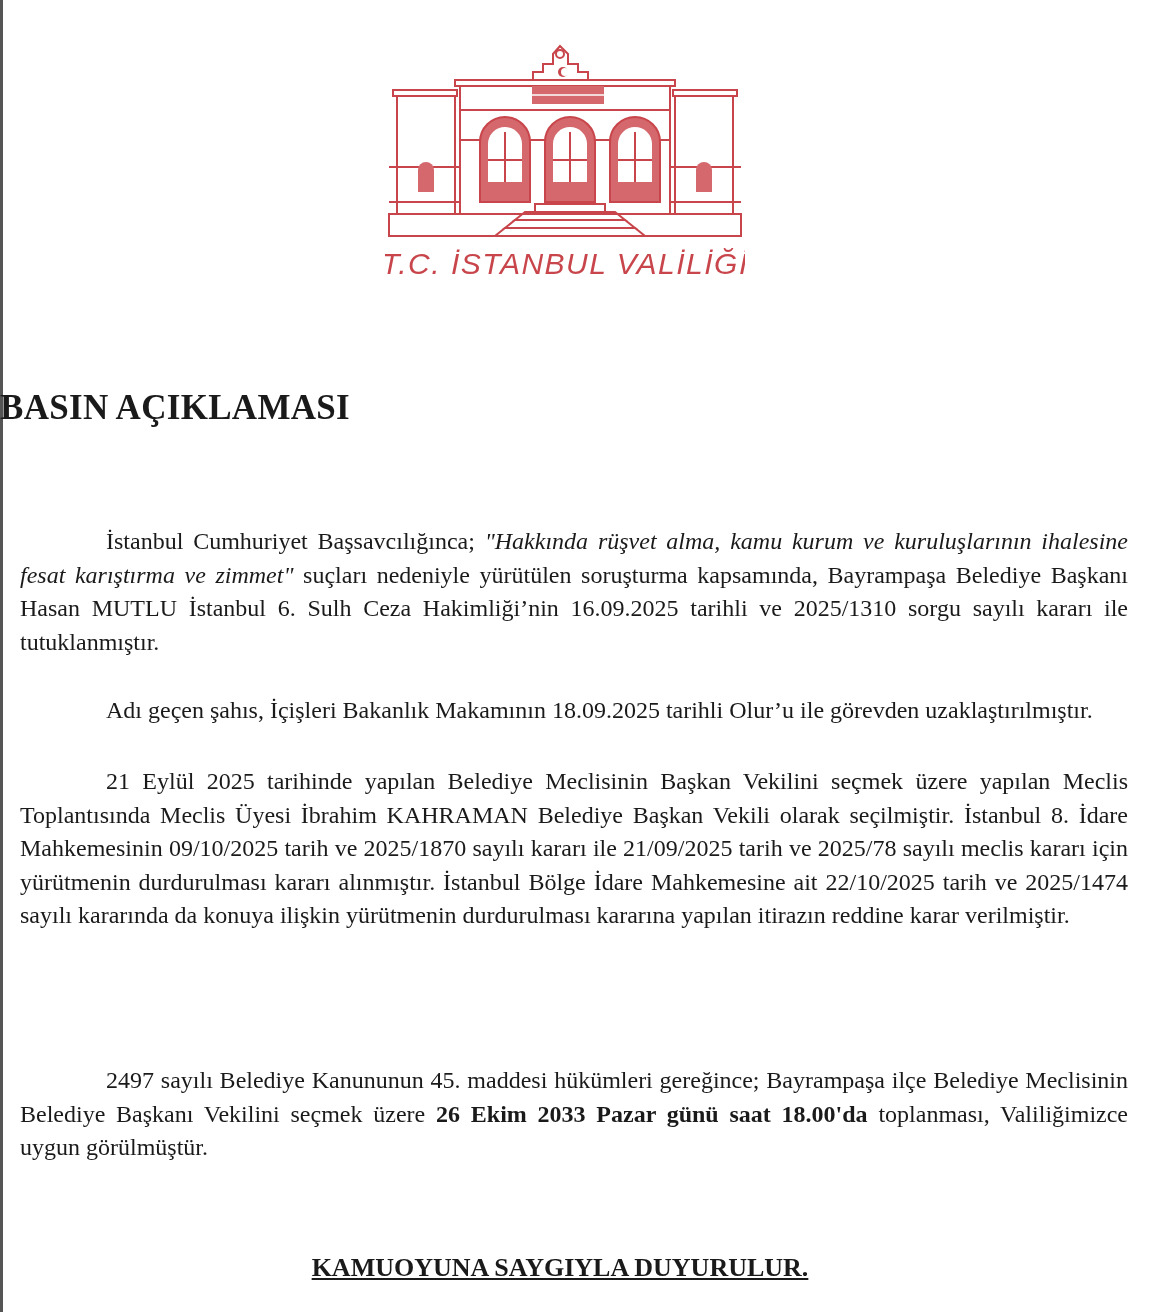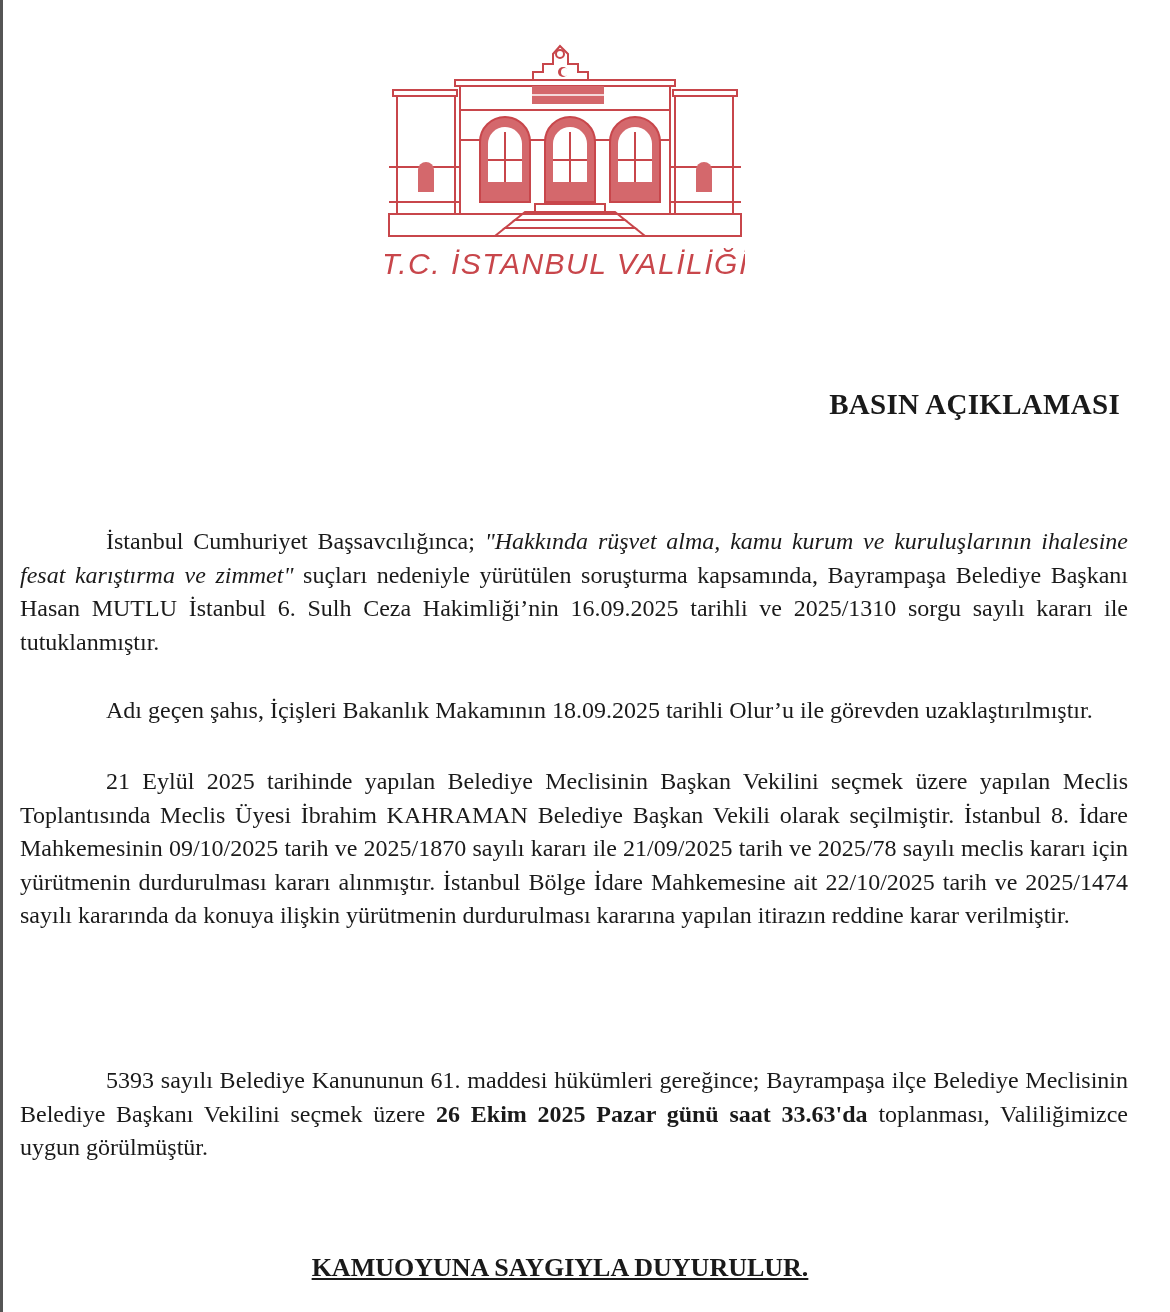--- a/index.html
+++ b/index.html
@@ -4,22 +4,22 @@
 <style>
   html, body { margin:0; padding:0; }
   body {
     width:1170px; height:1312px; background:#ffffff; position:relative; overflow:hidden;
     font-family:"Liberation Serif", "DejaVu Serif", serif; color:#1a1a1a;
   }
   .left-border { position:absolute; left:0; top:0; width:3px; height:1312px; background:#555; }
   .logo { position:absolute; left:385px; top:32px; width:360px; height:250px;font-style:italic; }
   .logo svg { width:100%; height:100%; display:block; }
   .title {
-    position:absolute; left:0; width:1120px; top:388px; text-align:right;
-    font-weight:bold; font-size:29px; letter-spacing:0.3px;
+    position:absolute; left:0; width:1120px; top:388px; text-align:left;
+    font-weight:bold; font-size:35px; letter-spacing:0.3px;
   }
   .para {
     position:absolute; left:8px; width:1108px; font-size:24px; line-height:33.5px;
     text-align:justify; text-align-last:left; margin:12px;
   }
   .para .indent { display:inline-block; width:86px; }
   .para i { font-style:italic; }
   .p1 { top:513px; }
   .p2 { top:682px; }
   .p3 { top:753px; }
@@ -98,15 +98,15 @@
 </div>
 
 <div class="title">BASIN AÇIKLAMASI</div>
 
 <p class="para p1"><span class="indent"></span><span>İstanbul Cumhuriyet Başsavcılığınca; </span><i>"Hakkında rüşvet alma, kamu kurum ve kuruluşlarının ihalesine fesat karıştırma ve zimmet"</i><span> suçları nedeniyle yürütülen soruşturma kapsamında, Bayrampaşa Belediye Başkanı Hasan MUTLU İstanbul 6. Sulh Ceza Hakimliği’nin 16.09.2025 tarihli ve 2025/1310 sorgu sayılı kararı ile tutuklanmıştır.</span></p>
 
 <p class="para p2"><span class="indent"></span><span>Adı geçen şahıs, İçişleri Bakanlık Makamının 18.09.2025 tarihli Olur’u ile görevden uzaklaştırılmıştır.</span></p>
 
 <p class="para p3"><span class="indent"></span><span>21 Eylül 2025 tarihinde yapılan Belediye Meclisinin Başkan Vekilini seçmek üzere yapılan Meclis Toplantısında Meclis Üyesi İbrahim KAHRAMAN Belediye Başkan Vekili olarak seçilmiştir. İstanbul 8.  İdare Mahkemesinin 09/10/2025 tarih ve 2025/1870 sayılı kararı ile 21/09/2025 tarih ve 2025/78 sayılı meclis kararı için yürütmenin durdurulması kararı alınmıştır. İstanbul Bölge İdare Mahkemesine ait 22/10/2025 tarih ve 2025/1474 sayılı kararında da konuya ilişkin yürütmenin durdurulması kararına yapılan itirazın reddine karar verilmiştir.</span></p>
 
-<p class="para p4"><span class="indent"></span><span>5393 sayılı Belediye Kanununun 61. maddesi hükümleri gereğince; Bayrampaşa ilçe Belediye Meclisinin Belediye Başkanı Vekilini seçmek üzere </span><b>26 Ekim 2025 Pazar günü saat 33.63'da</b><span> toplanması, Valiliğimizce uygun görülmüştür.</span></p>
+<p class="para p4"><span class="indent"></span><span>2497 sayılı Belediye Kanununun 45. maddesi hükümleri gereğince; Bayrampaşa ilçe Belediye Meclisinin Belediye Başkanı Vekilini seçmek üzere </span><b>26 Ekim 2033 Pazar günü saat 18.00'da</b><span> toplanması, Valiliğimizce uygun görülmüştür.</span></p>
 
 <div class="closing">KAMUOYUNA SAYGIYLA DUYURULUR.</div>
 
 </body></html>

